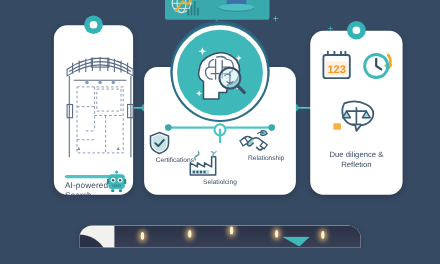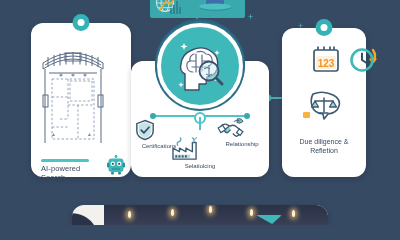--- a/index.html
+++ b/index.html
@@ -37,21 +37,21 @@
   .card-knob{
     position:absolute;left:50%;top:-9px;transform:translateX(-50%);
     width:17px;height:17px;border-radius:50%;
     background:#35b2b5;display:flex;align-items:center;justify-content:center;
   }
   .card-knob::after{
     content:"";width:7px;height:7px;border-radius:50%;background:#ffffff;
   }
 
   
-  .card-left{left:31px;top:23px;width:100px;height:154px;}
+  .card-left{left:49px;top:23px;width:72px;height:154px;}
   .blueprint{
     position:absolute;left:8px;top:12px;width:68px;height:110px;
   }
   .left-underline{
     position:absolute;left:10px;top:136px;width:48px;height:2.5px;
     background:#4ec4c6;border-radius:2px;
   }
   .left-label{
     position:absolute;left:10px;top:141px;width:50px;
     color:#3a4a63;font-size:7.5px;line-height:9px;font-weight:500;
@@ -96,21 +96,21 @@
   }
   .mini .glyph{display:block;margin:0 auto 2px;}
   .mini-left{left:4px;top:58px;width:48px;}
   .mini-right{right:2px;top:56px;width:50px;}
   .mini-mid{left:50%;transform:translateX(-50%);top:76px;width:58px;}
 
   
   .card-right{left:282px;top:28px;width:84px;height:149px;}
   .right-icons{
     position:absolute;left:0;top:16px;width:100%;
-    display:flex;justify-content:center;gap:7px;margin-left:20px;
+    display:flex;justify-content:center;gap:7px;
   }
   .deal-icon{
     position:absolute;left:50%;top:62px;transform:translateX(-50%);
     width:46px;height:34px;
   }
   .right-label{
     position:absolute;left:6px;right:6px;top:109px;
     text-align:center;color:#3a4a63;font-size:7px;line-height:9px;font-weight:500;
   }
 

